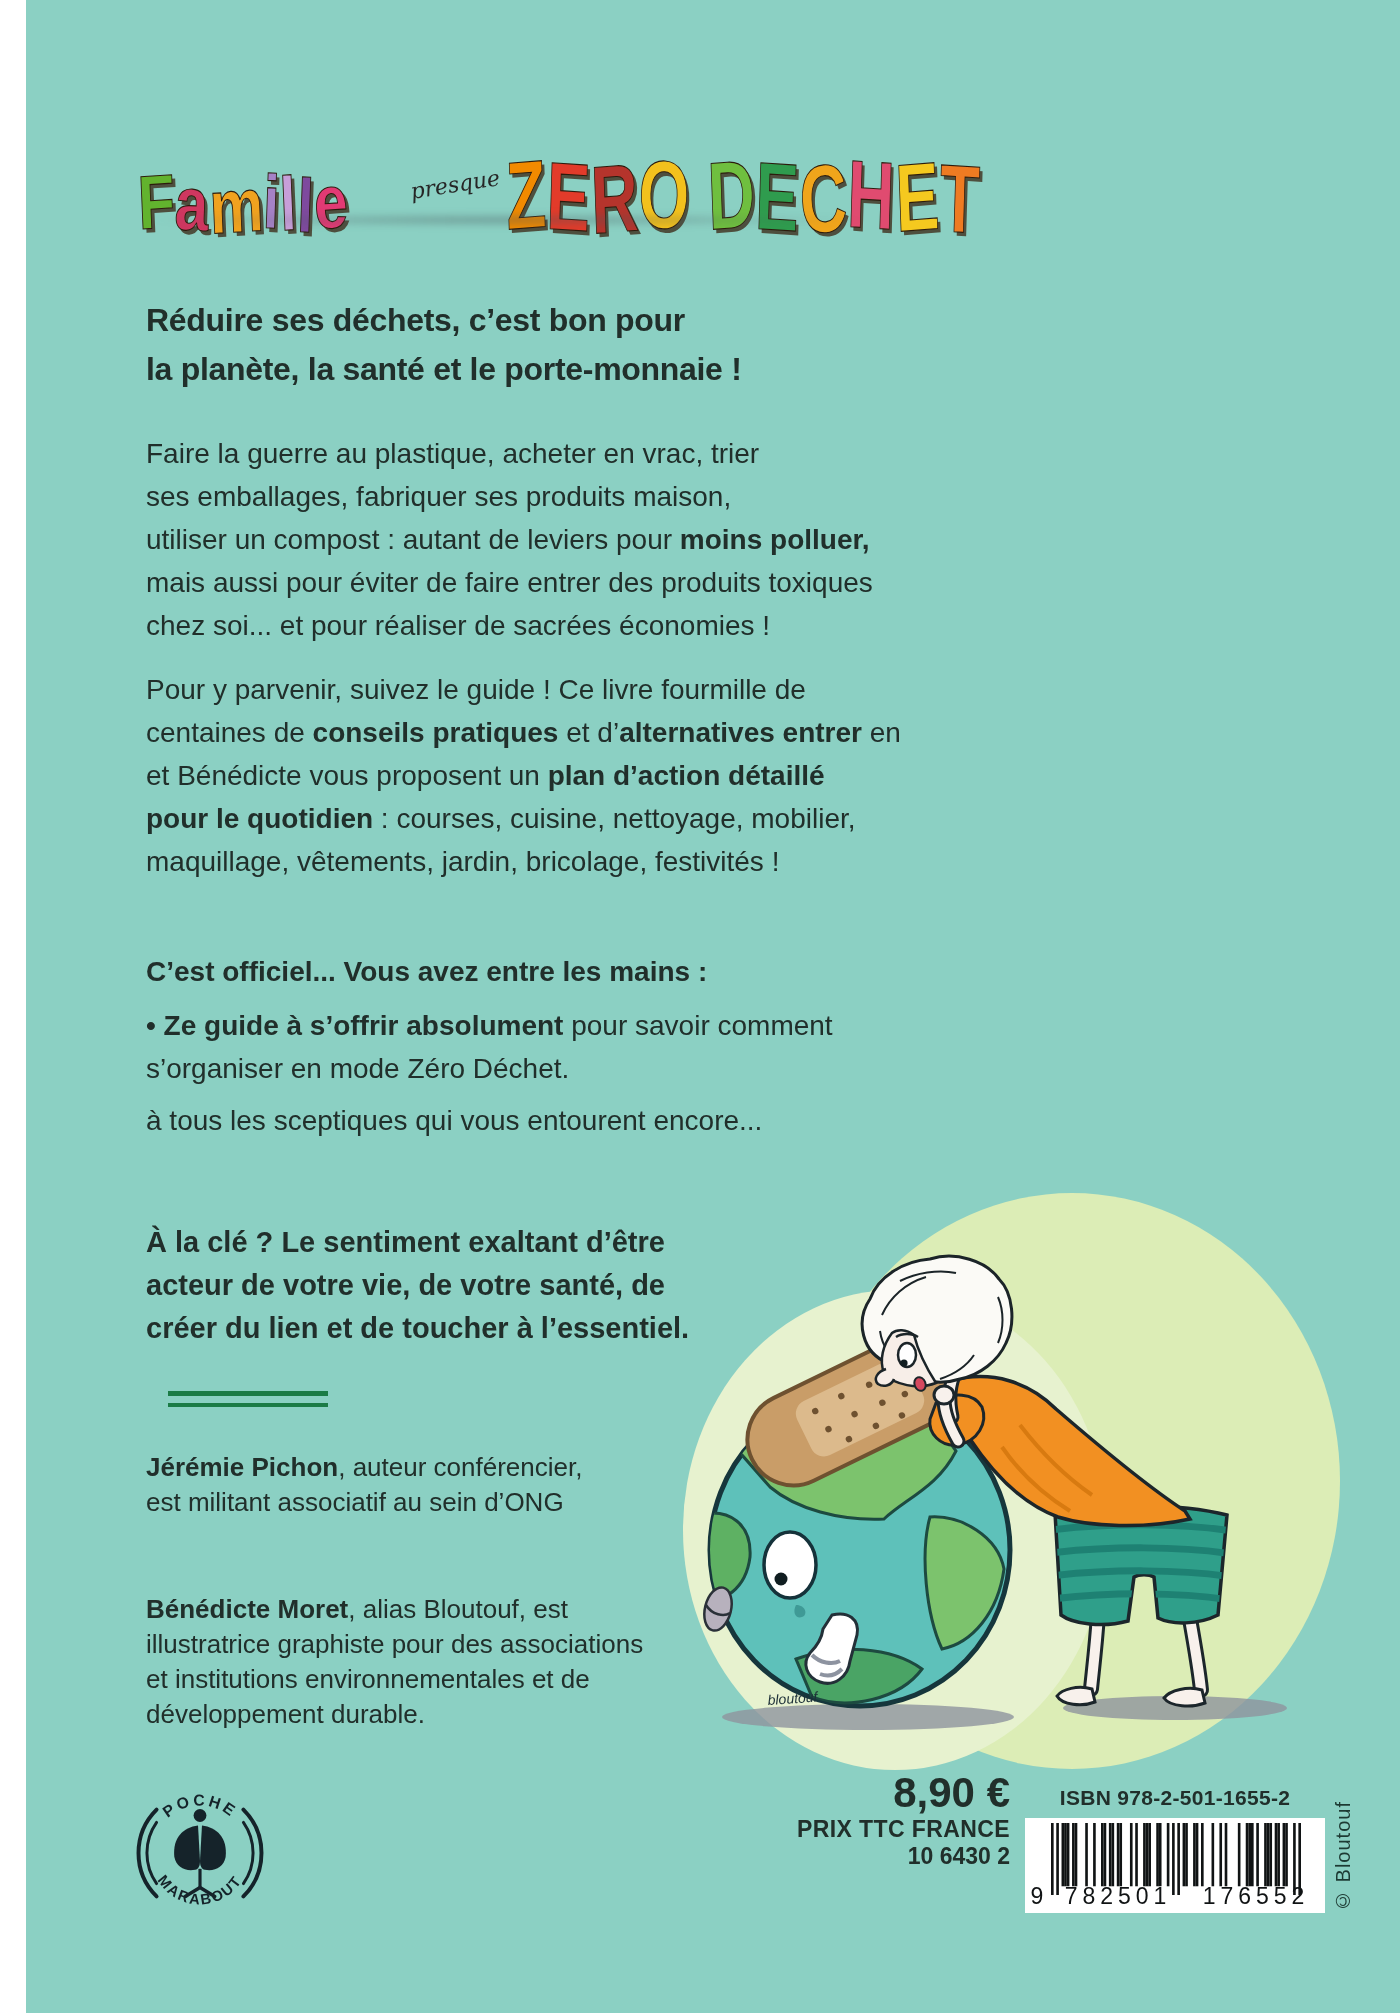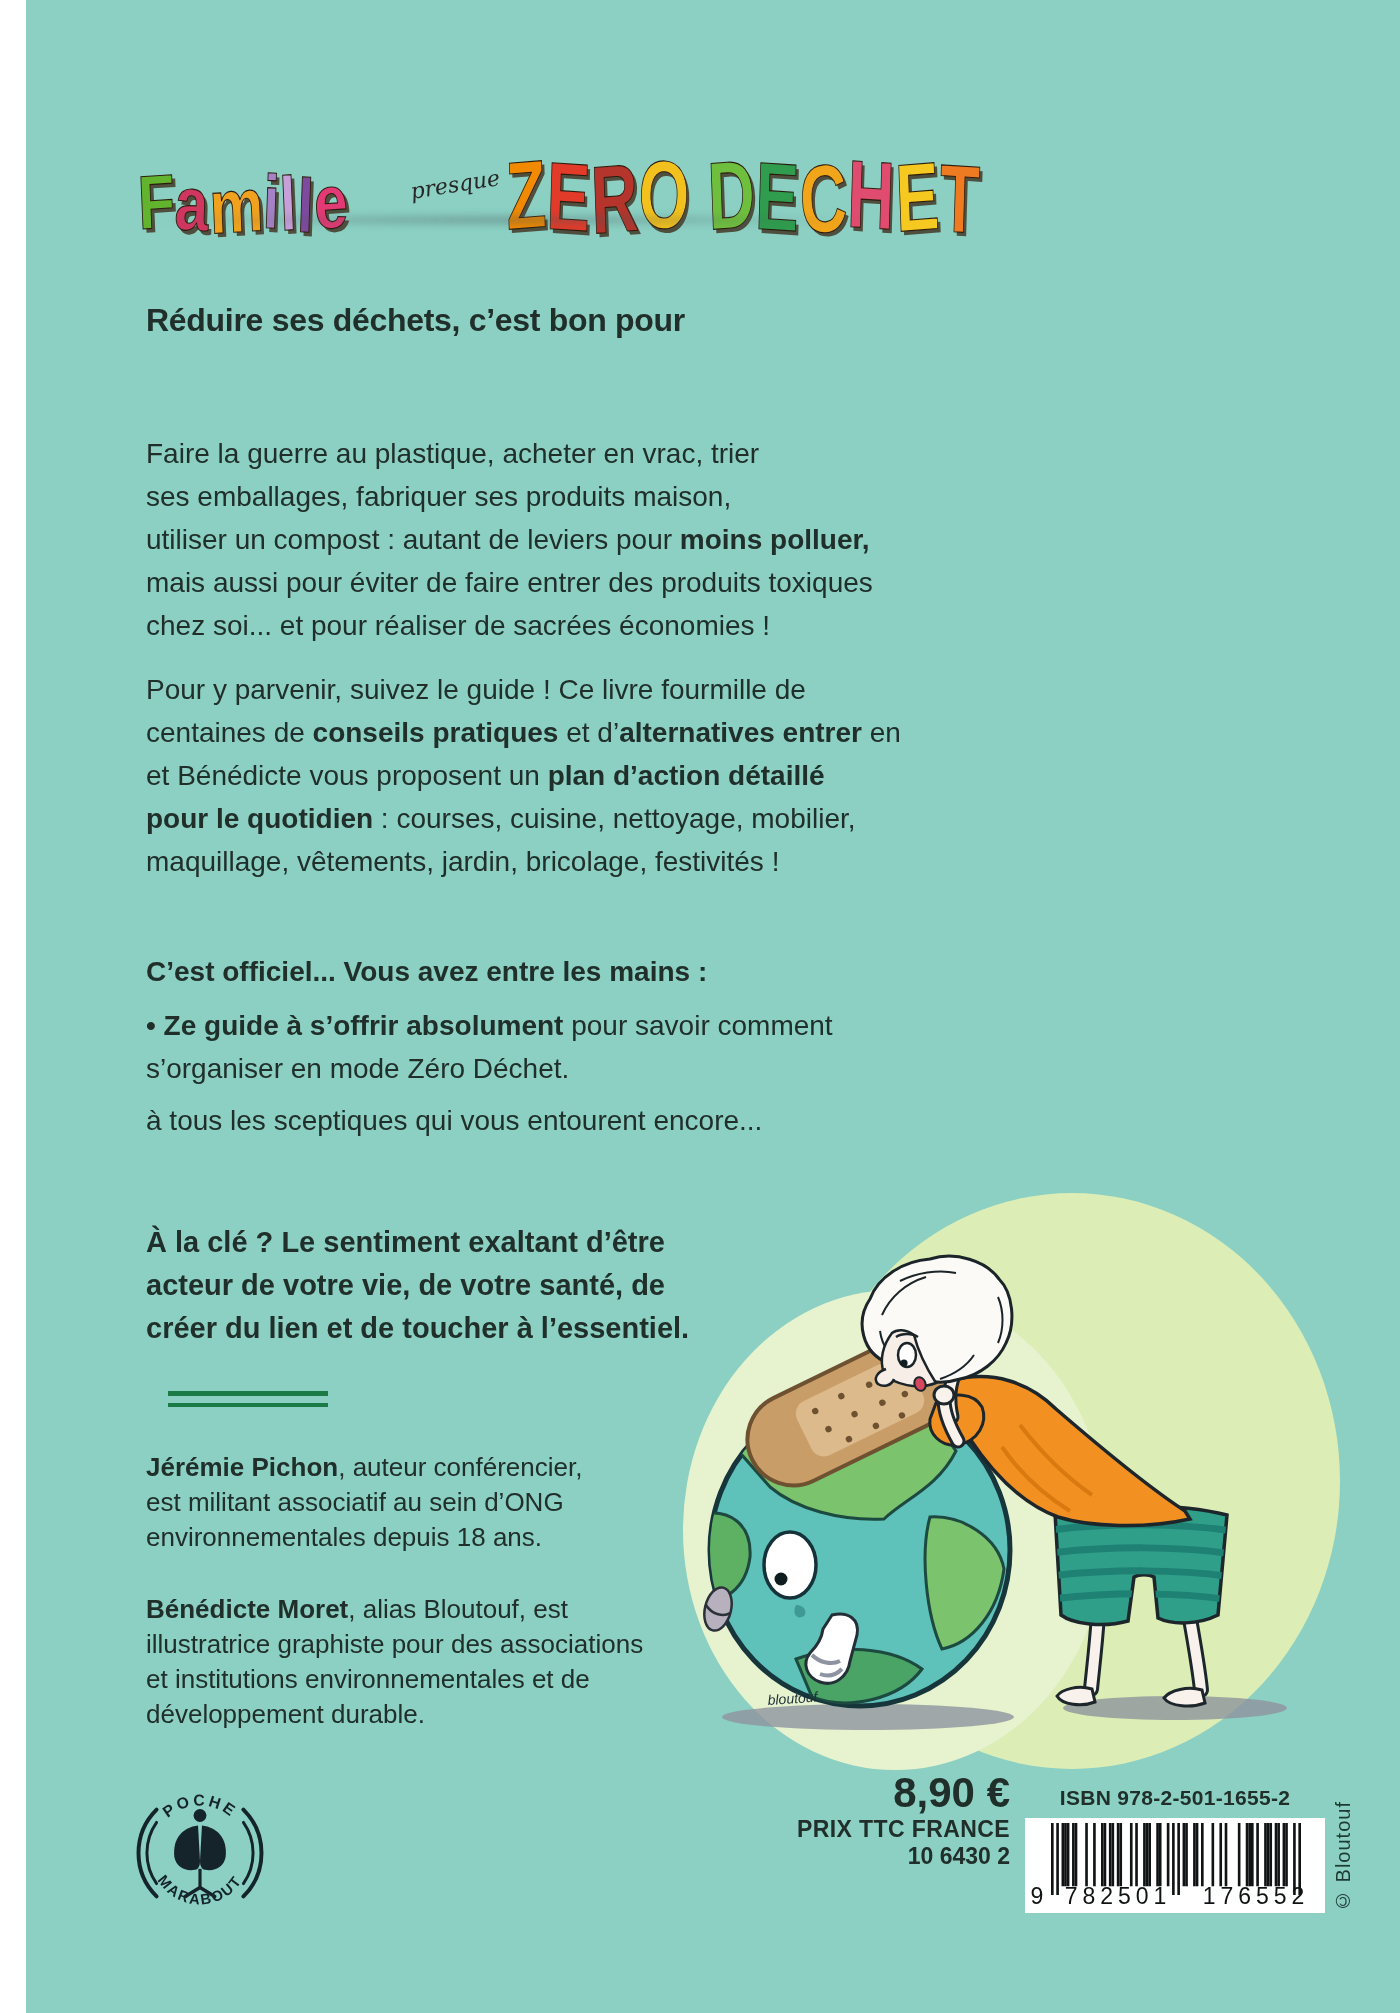--- a/index.html
+++ b/index.html
@@ -60,20 +60,21 @@
 
   <div class="title-row">
     <span class="famille"><span class="tl" style="color: rgb(98, 179, 46); transform: rotate(-3deg) translateY(-2px);">F</span><span class="tl" style="color: rgb(207, 55, 96); transform: rotate(2.5deg) translateY(0px);">a</span><span class="tl" style="color: rgb(240, 162, 31); transform: rotate(-3deg) translateY(2px);">m</span><span class="tl" style="color: rgb(165, 130, 198); transform: rotate(2.5deg) translateY(-2px);">i</span><span class="tl" style="color: rgb(199, 159, 217); transform: rotate(-3deg) translateY(0px);">l</span><span class="tl" style="color: rgb(126, 74, 158); transform: rotate(2.5deg) translateY(2px);">l</span><span class="tl" style="color: rgb(226, 58, 116); transform: rotate(-3deg) translateY(-2px);">e</span></span>
     <span class="presque">presque</span>
     <span class="zerodechet"><span><span class="tl" style="color: rgb(241, 138, 0); transform: rotate(-3deg) translateY(-2px);">Z</span><span class="tl" style="color: rgb(226, 59, 42); transform: rotate(2.5deg) translateY(0px);">E</span><span class="tl" style="color: rgb(181, 52, 44); transform: rotate(-3deg) translateY(2px);">R</span><span class="tl" style="color: rgb(243, 193, 29); transform: rotate(2.5deg) translateY(-2px);">O</span></span><span class="zd-gap"></span><span><span class="tl" style="color: rgb(111, 191, 63); transform: rotate(-3deg) translateY(-2px);">D</span><span class="tl" style="color: rgb(47, 156, 78); transform: rotate(2.5deg) translateY(0px);">E</span><span class="tl" style="color: rgb(240, 165, 27); transform: rotate(-3deg) translateY(2px);">C</span><span class="tl" style="color: rgb(224, 75, 112); transform: rotate(2.5deg) translateY(-2px);">H</span><span class="tl" style="color: rgb(245, 201, 31); transform: rotate(-3deg) translateY(0px);">E</span><span class="tl" style="color: rgb(238, 123, 34); transform: rotate(2.5deg) translateY(2px);">T</span></span></span>
   </div>
   <div class="title-shadow"></div>
 
   <div id="headline" class="block">
       <div class="tline"><span>Réduire ses déchets, c’est bon pour</span></div>
+      <div class="tline"><span>la planète, la santé et le porte-monnaie !</span></div>
     </div>
   <div id="intro" class="block">
       <div class="tline"><span>Faire la guerre au plastique, acheter en vrac, trier</span></div>
       <div class="tline"><span>ses emballages, fabriquer ses produits maison,</span></div>
       <div class="tline"><span>utiliser un compost : autant de leviers pour </span><span class="b">moins polluer,</span></div>
       <div class="tline"><span>mais aussi pour éviter de faire entrer des produits toxiques</span></div>
       <div class="tline"><span>chez soi... et pour réaliser de sacrées économies !</span></div>
     </div>
   <div id="guide" class="block">
       <div class="tline"><span>Pour y parvenir, suivez le guide ! Ce livre fourmille de</span></div>
@@ -97,21 +98,20 @@
     </div>
 
   <div class="divider">
     <div class="bar"></div>
     <div class="bar"></div>
   </div>
 
   <div id="author1" class="block">
       <div class="tline"><span class="b">Jérémie Pichon</span><span>, auteur conférencier,</span></div>
       <div class="tline"><span>est militant associatif au sein d’ONG</span></div>
-      <div class="tline"><span>environnementales depuis 18 ans.</span></div>
     </div>
   <div id="author2" class="block">
       <div class="tline"><span class="b">Bénédicte Moret</span><span>, alias Bloutouf, est</span></div>
       <div class="tline"><span>illustratrice graphiste pour des associations</span></div>
       <div class="tline"><span>et institutions environnementales et de</span></div>
       <div class="tline"><span>développement durable.</span></div>
     </div>
 
   <svg class="illus" viewBox="0 0 760 590">
     <defs>

